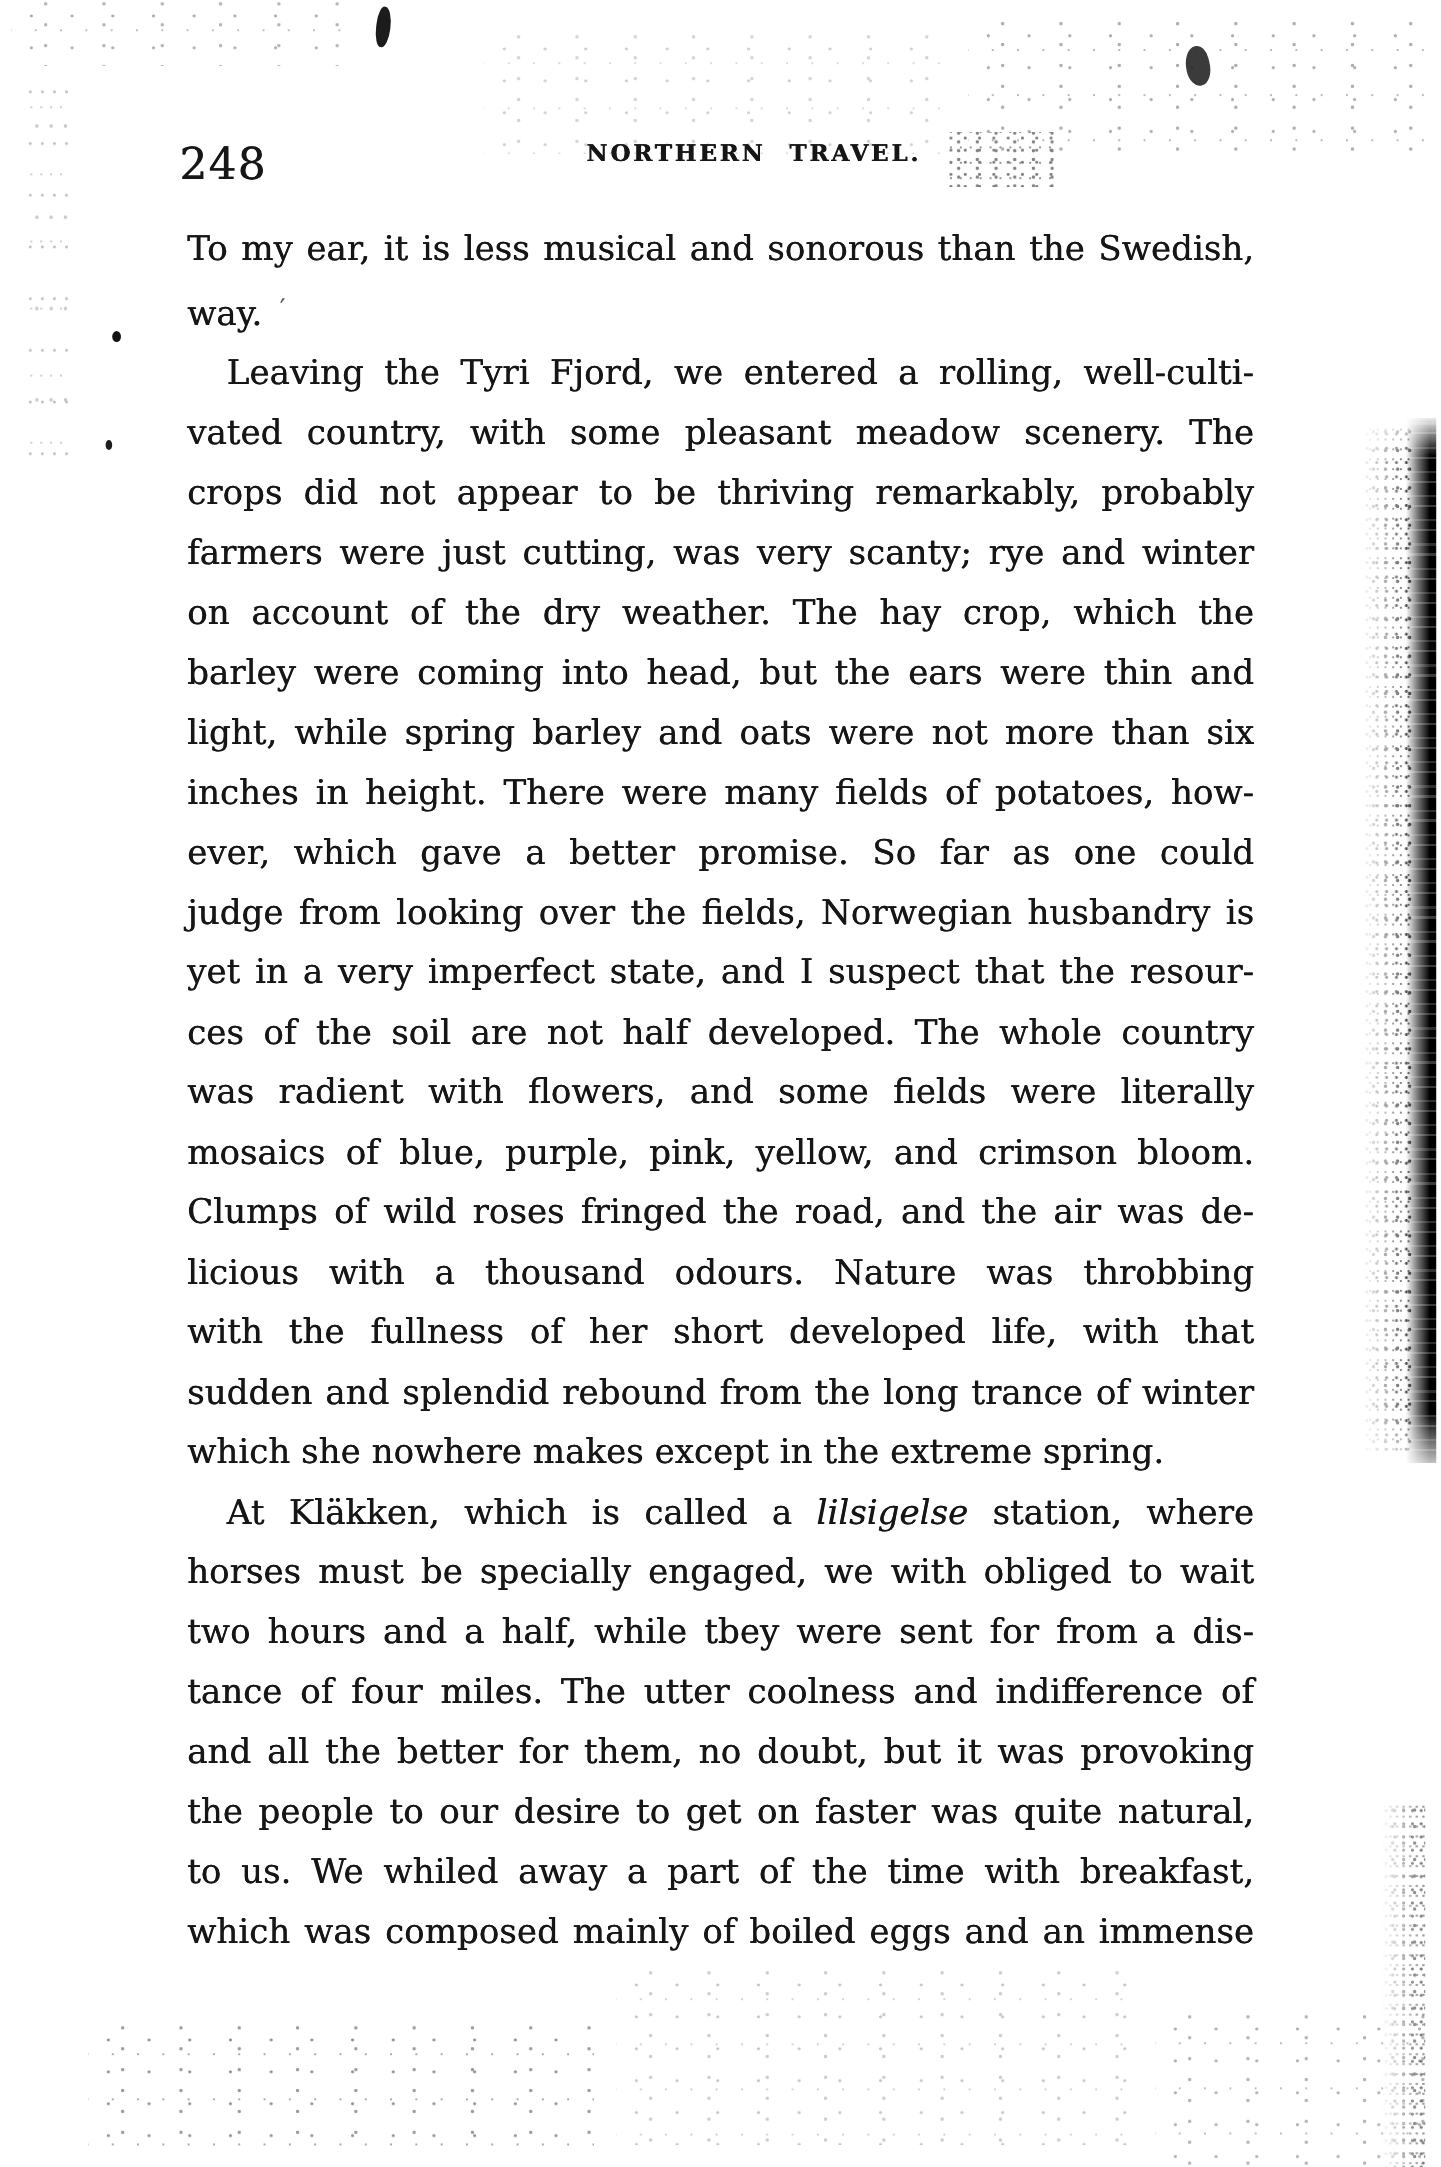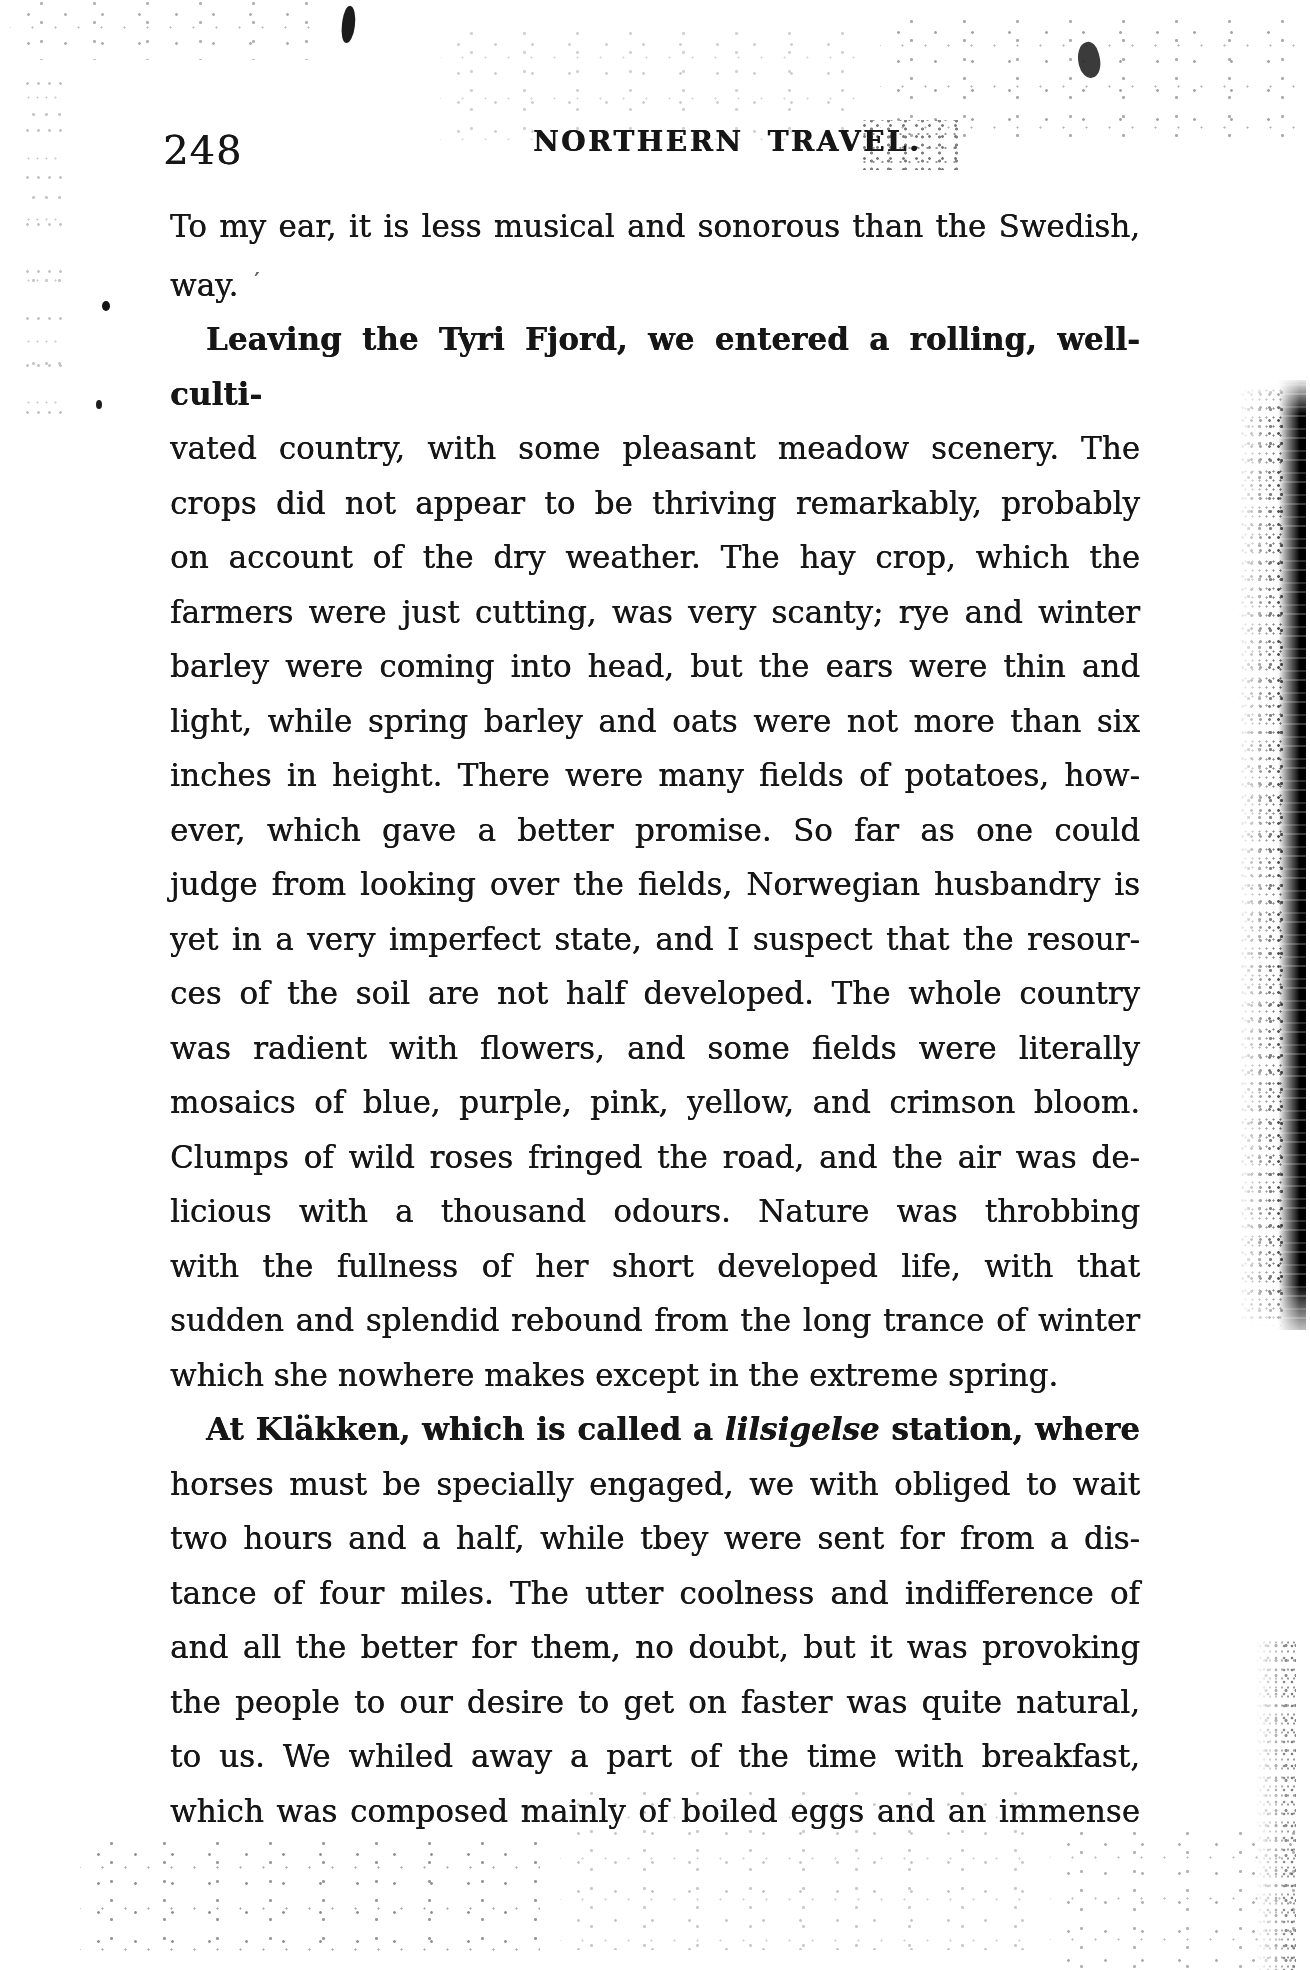--- a/index.html
+++ b/index.html
@@ -16,40 +16,40 @@
 
   
   .page-number {
     position:absolute; left:163px; top:118px;
     font-size:40px; line-height:1; letter-spacing:1px;
     text-shadow:0.4px 0 0 currentColor;
     margin-top:12px;
   }
   .running-title {
     position:absolute; left:533px; top:128px;
-    font-size:28px; line-height:1; font-weight:bold;
+    font-size:21px; line-height:1; font-weight:bold;
     letter-spacing:2.5px; word-spacing:12px;
     text-shadow:0.5px 0 0 currentColor;
     white-space:nowrap;
   }
 
   
   .textblock {
     position:absolute; left:170px; top:199px; width:970px;
     font-size:31px; line-height:54.5px;
     text-shadow:0.35px 0 0 currentColor;
   }
   .line {
     text-align:justify;
     text-align-last:justify;
     text-justify:inter-word;
     white-space:normal;
   }
   .line.last { text-align-last:left; }
-  .line.indent { text-indent:36px;font-weight:bold; }
+  .line.indent { text-indent:36px; }
   .italic { font-style:italic; }
   .stray-mark {
     display:inline-block; margin-left:16px; font-size:22px;
     vertical-align:8px; color:#3a3a3a; opacity:.8;
   }
 
   
   .artifact { position:absolute; pointer-events:none; }
   .speck {
     background-image:
@@ -141,22 +141,22 @@
           <div class="line">To my ear, it is less musical and sonorous than the Swedish,</div>
         </div>
       <div class="line last"><span>way.</span><span class="stray-mark">′</span></div>
     </div>
 
     <div class="paragraph">
       <div class="line indent">Leaving the Tyri Fjord, we entered a rolling, well-culti-</div>
       <div>
           <div class="line">vated country, with some pleasant meadow scenery. The</div>
           <div class="line">crops did not appear to be thriving remarkably, probably</div>
+          <div class="line">farmers were just cutting, was very scanty; rye and winter</div>
           <div class="line">on account of the dry weather. The hay crop, which the</div>
-          <div class="line">farmers were just cutting, was very scanty; rye and winter</div>
           <div class="line">barley were coming into head, but the ears were thin and</div>
           <div class="line">light, while spring barley and oats were not more than six</div>
           <div class="line">inches in height. There were many fields of potatoes, how-</div>
           <div class="line">ever, which gave a better promise. So far as one could</div>
           <div class="line">judge from looking over the fields, Norwegian husbandry is</div>
           <div class="line">yet in a very imperfect state, and I suspect that the resour-</div>
           <div class="line">ces of the soil are not half developed. The whole country</div>
           <div class="line">was radient with flowers, and some fields were literally</div>
           <div class="line">mosaics of blue, purple, pink, yellow, and crimson bloom.</div>
           <div class="line">Clumps of wild roses fringed the road, and the air was de-</div>

